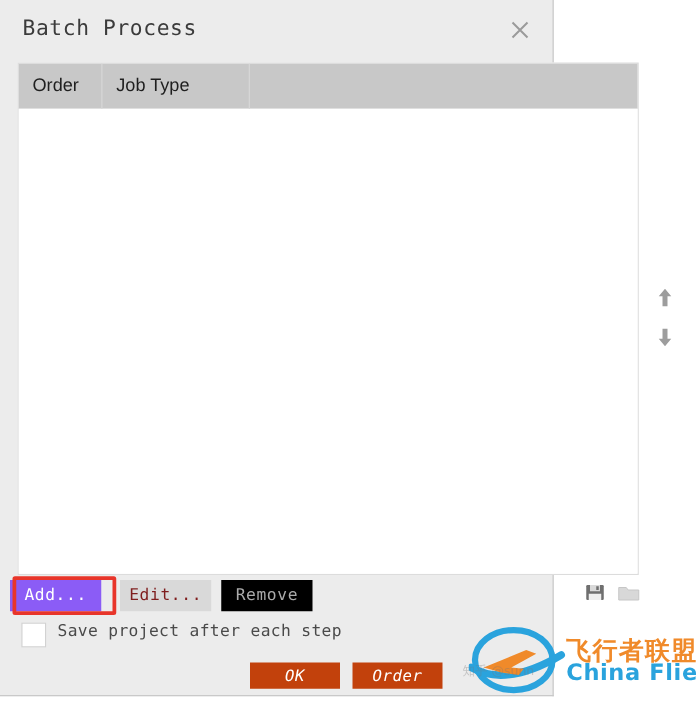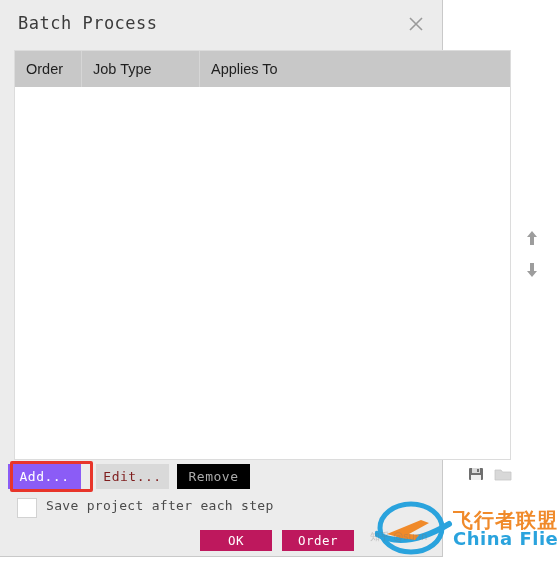--- a/index.html
+++ b/index.html
@@ -208,31 +208,32 @@
   #footer-buttons {
     position: absolute;
     left: 200px;
     top: 530px;
     display: flex;
     gap: 10px;
   }
   .footer-btn {
     width: 72px;
     height: 21px;
-    background: #be185d;
+    background: #c2410c;
     color: #ffffff;
     border: none;
     font-family: "DejaVu Sans Mono", monospace;
     font-size: 12.5px;
     letter-spacing: 0.5px;
     cursor: pointer;
     display: flex;
     align-items: center;
     justify-content: center;
     padding: 0;
+    font-style: italic;
   }
 
   
   #watermark-logo {
     position: absolute;
     left: 375px;
     top: 500px;
     width: 180px;
     height: 60px;
     pointer-events: none;
@@ -281,21 +282,20 @@
       <svg width="24" height="24" viewBox="0 0 24 24">
         <path d="M6 6 L18 18 M18 6 L6 18" stroke="#9a9a9a" stroke-width="1.6" fill="none"></path>
       </svg>
     </div>
   </div>
 
   <div id="job-table">
     <div id="table-header">
       <div class="th col-order">Order</div>
       <div class="th col-jobtype">Job Type</div>
-      <div class="th col-applies">Applies To</div>
     </div>
     <div id="table-body"></div>
   </div>
 
   <div id="reorder-controls">
     <div class="arrow-btn">
       <svg width="16" height="18" viewBox="0 0 16 18">
         <path d="M8 2 L13 8 L10 8 L10 16 L6 16 L6 8 L3 8 Z" fill="#9d9d9d"></path>
       </svg>
     </div>

